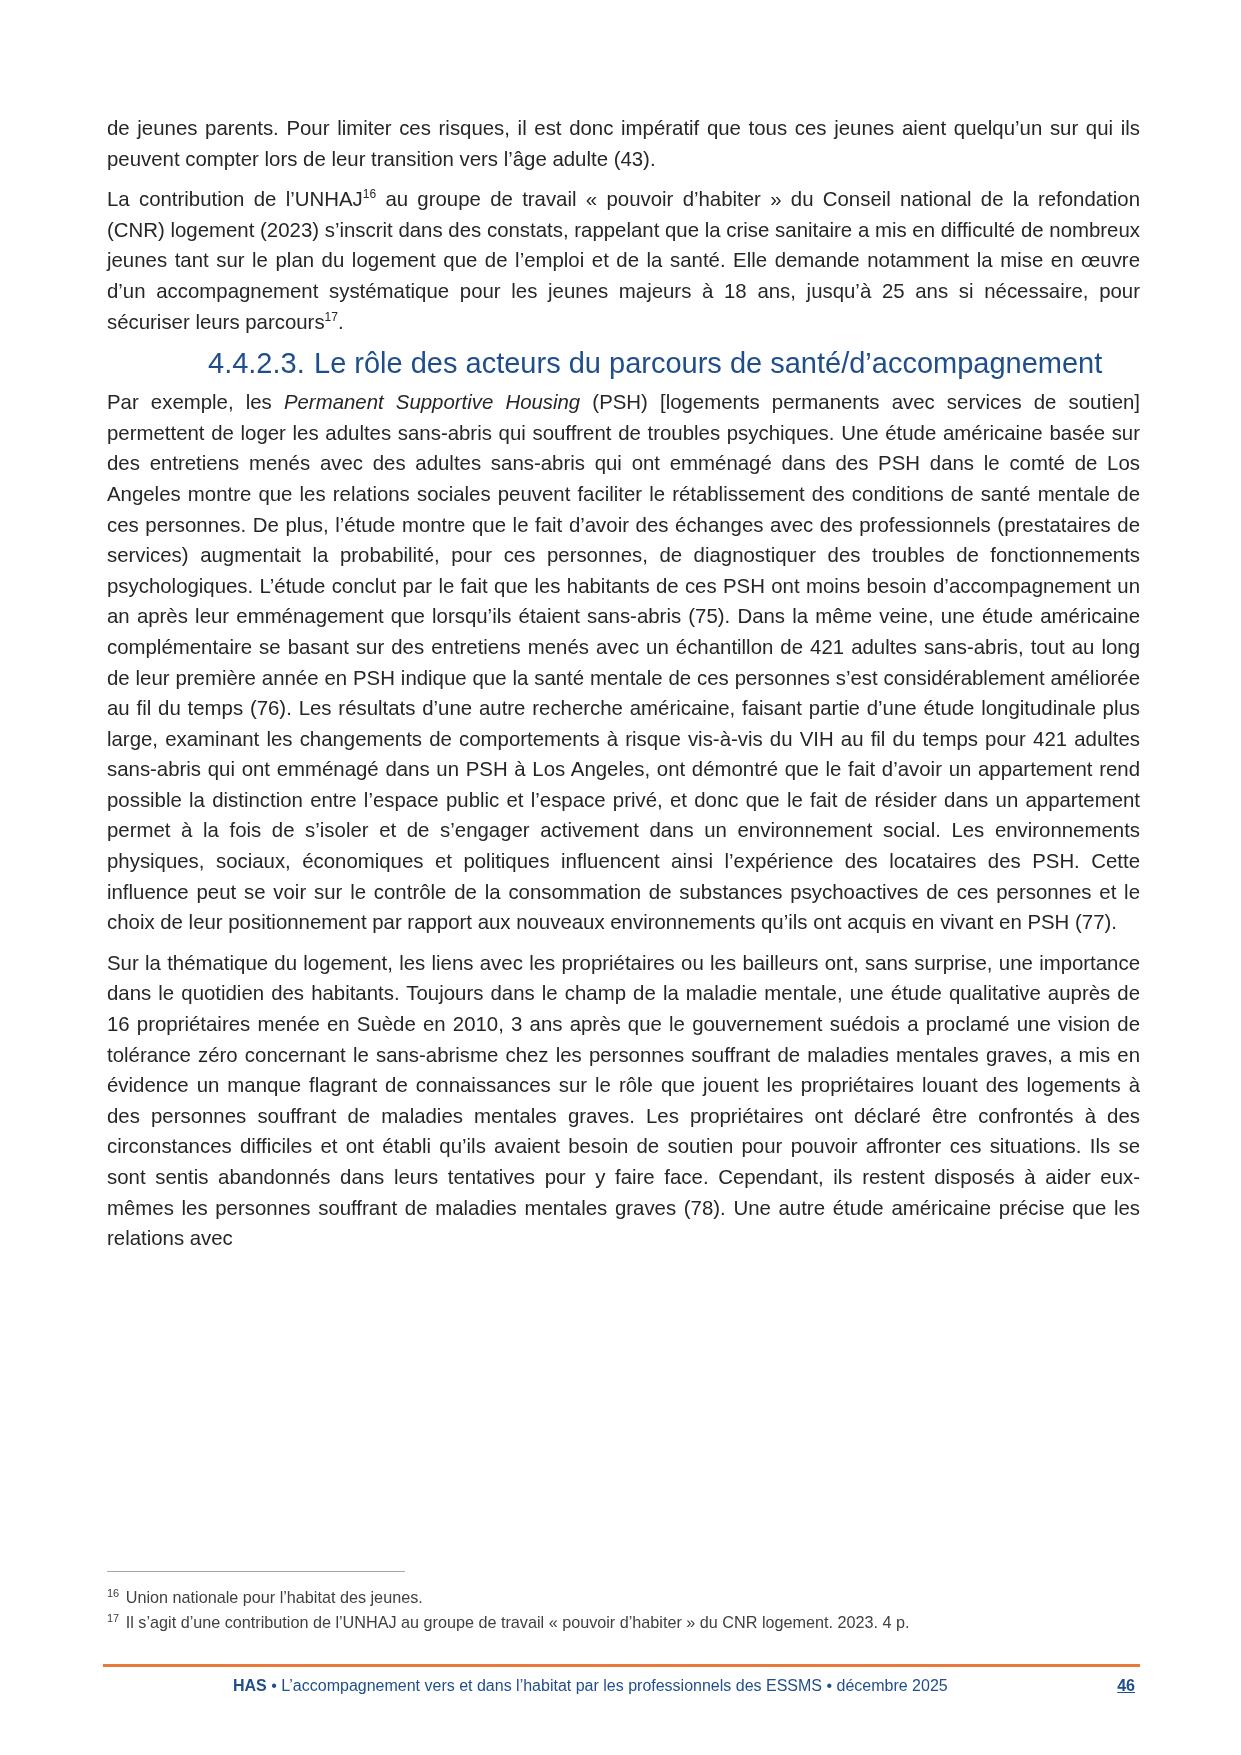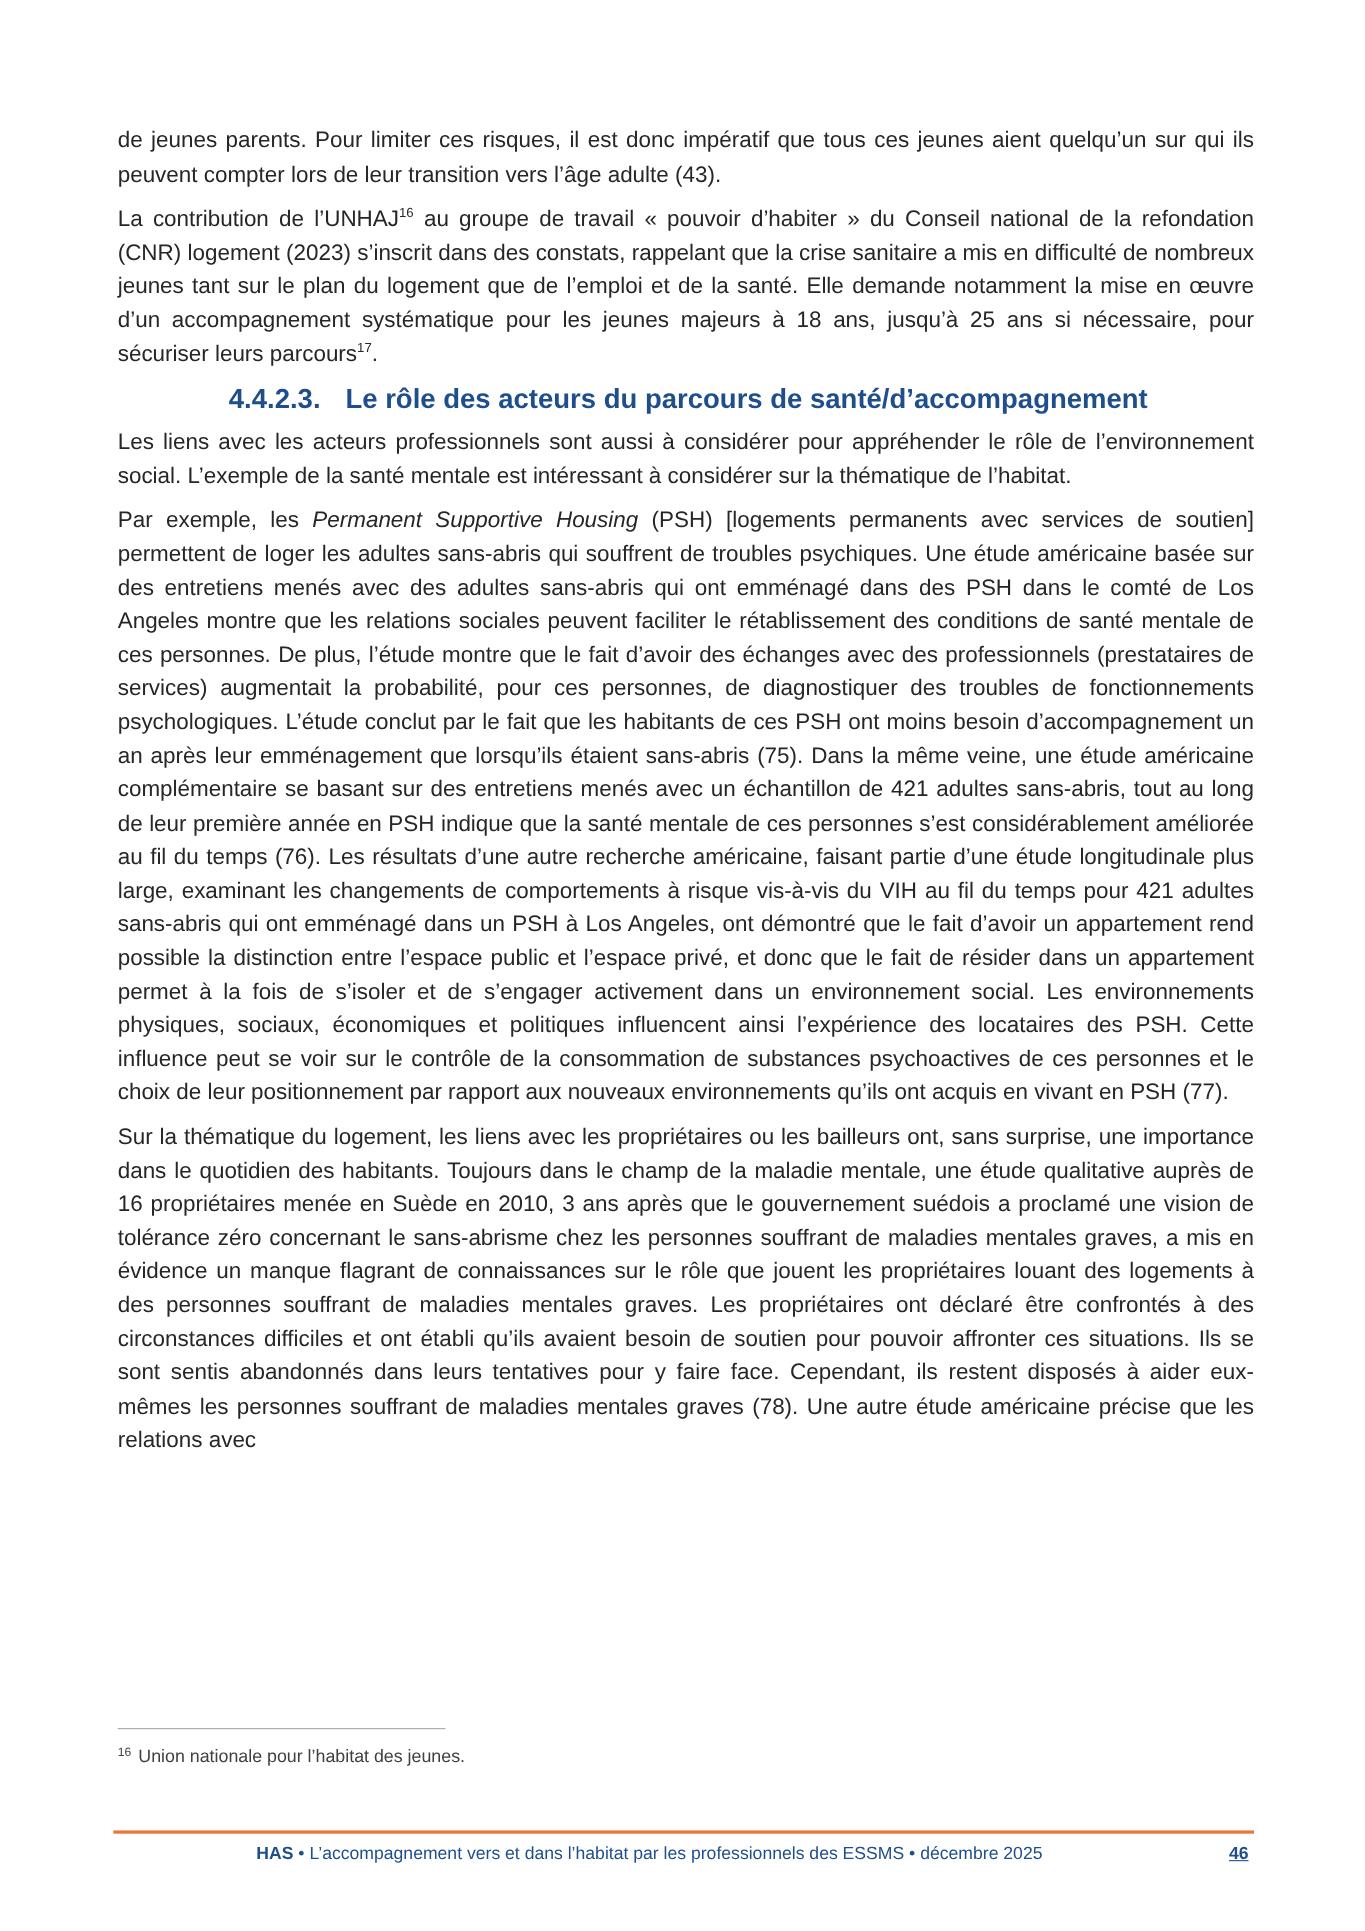--- a/index.html
+++ b/index.html
@@ -2,21 +2,21 @@
 <html><head>
 <meta charset="utf-8">
 <style>
   html, body { margin: 0; padding: 0; background: #ffffff; }
   body { width: 1241px; height: 1755px; position: relative; overflow: hidden;
          font-family: "Liberation Sans", sans-serif; color: #262626; }
   .page { position: absolute; left: 107px; top: 113px; width: 1033px; }
   p.body { margin: 0 0 10px 0; font-size: 20.4px; line-height: 30.6px; text-align: justify;
            hyphens: manual; }
   p.body sup { font-size: 12px; line-height: 0; vertical-align: 8px; }
-  h4.sec { margin: 3px 0 7px 0; font-weight: bold; color: #1f4e8c; font-size: 25px;
+  h4.sec { margin: 3px 0 7px 0; font-weight: normal; color: #1f4e8c; font-size: 29px;
            line-height: 33px; padding-left: 101px; }
   h4.sec .num { display: inline-block; width: 106px; }
   .fn-rule { position: absolute; left: 107px; top: 1571px; width: 298px; height: 0;
              border-top: 1px solid #a6a6a6; }
   .footnotes { position: absolute; left: 107px; top: 1585px; width: 1033px;
                font-size: 16.2px; line-height: 24.5px; color: #404040; }
   .footnotes sup { font-size: 11px; line-height: 0; vertical-align: 6px; margin-right: 2px; }
   .footnote { margin: 0; }
   .footer-rule { position: absolute; left: 103px; top: 1664px; width: 1037px; height: 3px;
                  background: #e8793a; }
@@ -27,28 +27,28 @@
   .footer .pagenum { position: absolute; right: 5px; top: 0; font-weight: bold; text-decoration: underline; }
 </style>
 </head>
 <body>
 
 <div class="page">
   <p class="body">de jeunes parents. Pour limiter ces risques, il est donc impératif que tous ces jeunes aient quelqu’un sur qui ils peuvent compter lors de leur transition vers l’âge adulte (43).</p>
   <p class="body"><span>La contribution de l’UNHAJ</span><sup>16</sup><span> au groupe de travail « pouvoir d’habiter » du Conseil national de la refon­dation (CNR) logement (2023) s’inscrit dans des constats, rappelant que la crise sanitaire a mis en difficulté de nombreux jeunes tant sur le plan du logement que de l’emploi et de la santé. Elle demande notamment la mise en œuvre d’un accompagnement systématique pour les jeunes majeurs à 18 ans, jusqu’à 25 ans si nécessaire, pour sécuriser leurs parcours</span><sup>17</sup><span>.</span></p>
 
   <h4 class="sec"><span class="num">4.4.2.3.</span><span>Le rôle des acteurs du parcours de santé/d’accompagnement</span></h4>
-  <p class="body">Les liens avec les acteurs professionnels sont aussi à considérer pour appréhender le rôle de l’envi­ronnement social. L’exemple de la santé mentale est intéressant à considérer sur la thématique de l’habitat.</p>
   <p class="body"><span>Par exemple, les </span><i>Permanent Supportive Housing</i><span> (PSH) [logements permanents avec services de sou­tien] permettent de loger les adultes sans-abris qui souffrent de troubles psychiques. Une étude amé­ricaine basée sur des entretiens menés avec des adultes sans-abris qui ont emménagé dans des PSH dans le comté de Los Angeles montre que les relations sociales peuvent faciliter le rétablissement des conditions de santé mentale de ces personnes. De plus, l’étude montre que le fait d’avoir des échanges avec des professionnels (prestataires de services) augmentait la probabilité, pour ces personnes, de diagnostiquer des troubles de fonctionnements psychologiques. L’étude conclut par le fait que les ha­bitants de ces PSH ont moins besoin d’accompagnement un an après leur emménagement que lorsqu’ils étaient sans-abris (75). Dans la même veine, une étude américaine complémentaire se ba­sant sur des entretiens menés avec un échantillon de 421 adultes sans-abris, tout au long de leur première année en PSH indique que la santé mentale de ces personnes s’est considérablement amé­liorée au fil du temps (76). Les résultats d’une autre recherche américaine, faisant partie d’une étude longitudinale plus large, examinant les changements de comportements à risque vis-à-vis du VIH au fil du temps pour 421 adultes sans-abris qui ont emménagé dans un PSH à Los Angeles, ont démontré que le fait d’avoir un appartement rend possible la distinction entre l’espace public et l’espace privé, et donc que le fait de résider dans un appartement permet à la fois de s’isoler et de s’engager activement dans un environnement social. Les environnements physiques, sociaux, économiques et politiques influencent ainsi l’expérience des locataires des PSH. Cette influence peut se voir sur le contrôle de la consommation de substances psychoactives de ces personnes et le choix de leur positionnement par rapport aux nouveaux environnements qu’ils ont acquis en vivant en PSH (77).</span></p>
 
   <p class="body">Sur la thématique du logement, les liens avec les propriétaires ou les bailleurs ont, sans surprise, une importance dans le quotidien des habitants. Toujours dans le champ de la maladie mentale, une étude qualitative auprès de 16 propriétaires menée en Suède en 2010, 3 ans après que le gouvernement suédois a proclamé une vision de tolérance zéro concernant le sans-abrisme chez les personnes souf­frant de maladies mentales graves, a mis en évidence un manque flagrant de connaissances sur le rôle que jouent les propriétaires louant des logements à des personnes souffrant de maladies mentales graves. Les propriétaires ont déclaré être confrontés à des circonstances difficiles et ont établi qu’ils avaient besoin de soutien pour pouvoir affronter ces situations. Ils se sont sentis abandonnés dans leurs tentatives pour y faire face. Cependant, ils restent disposés à aider eux-mêmes les personnes souffrant de maladies mentales graves (78). Une autre étude américaine précise que les relations avec</p>
 </div>
 
 <div class="fn-rule"></div>
 <div class="footnotes">
   <p class="footnote"><sup>16</sup><span> Union nationale pour l’habitat des jeunes.</span></p>
+  <p class="footnote"><sup>17</sup><span> Il s’agit d’une contribution de l’UNHAJ au groupe de travail « pouvoir d’habiter » du CNR logement. 2023. 4 p.</span></p>
 </div>
 
 <div class="footer-rule"></div>
 <div class="footer">
   <span class="title"><b>HAS</b><span> • </span><span>L’accompagnement vers et dans l’habitat par les professionnels des ESSMS • décembre 2025</span></span>
   <span class="pagenum">46</span>
 </div>
 
 </body></html>

